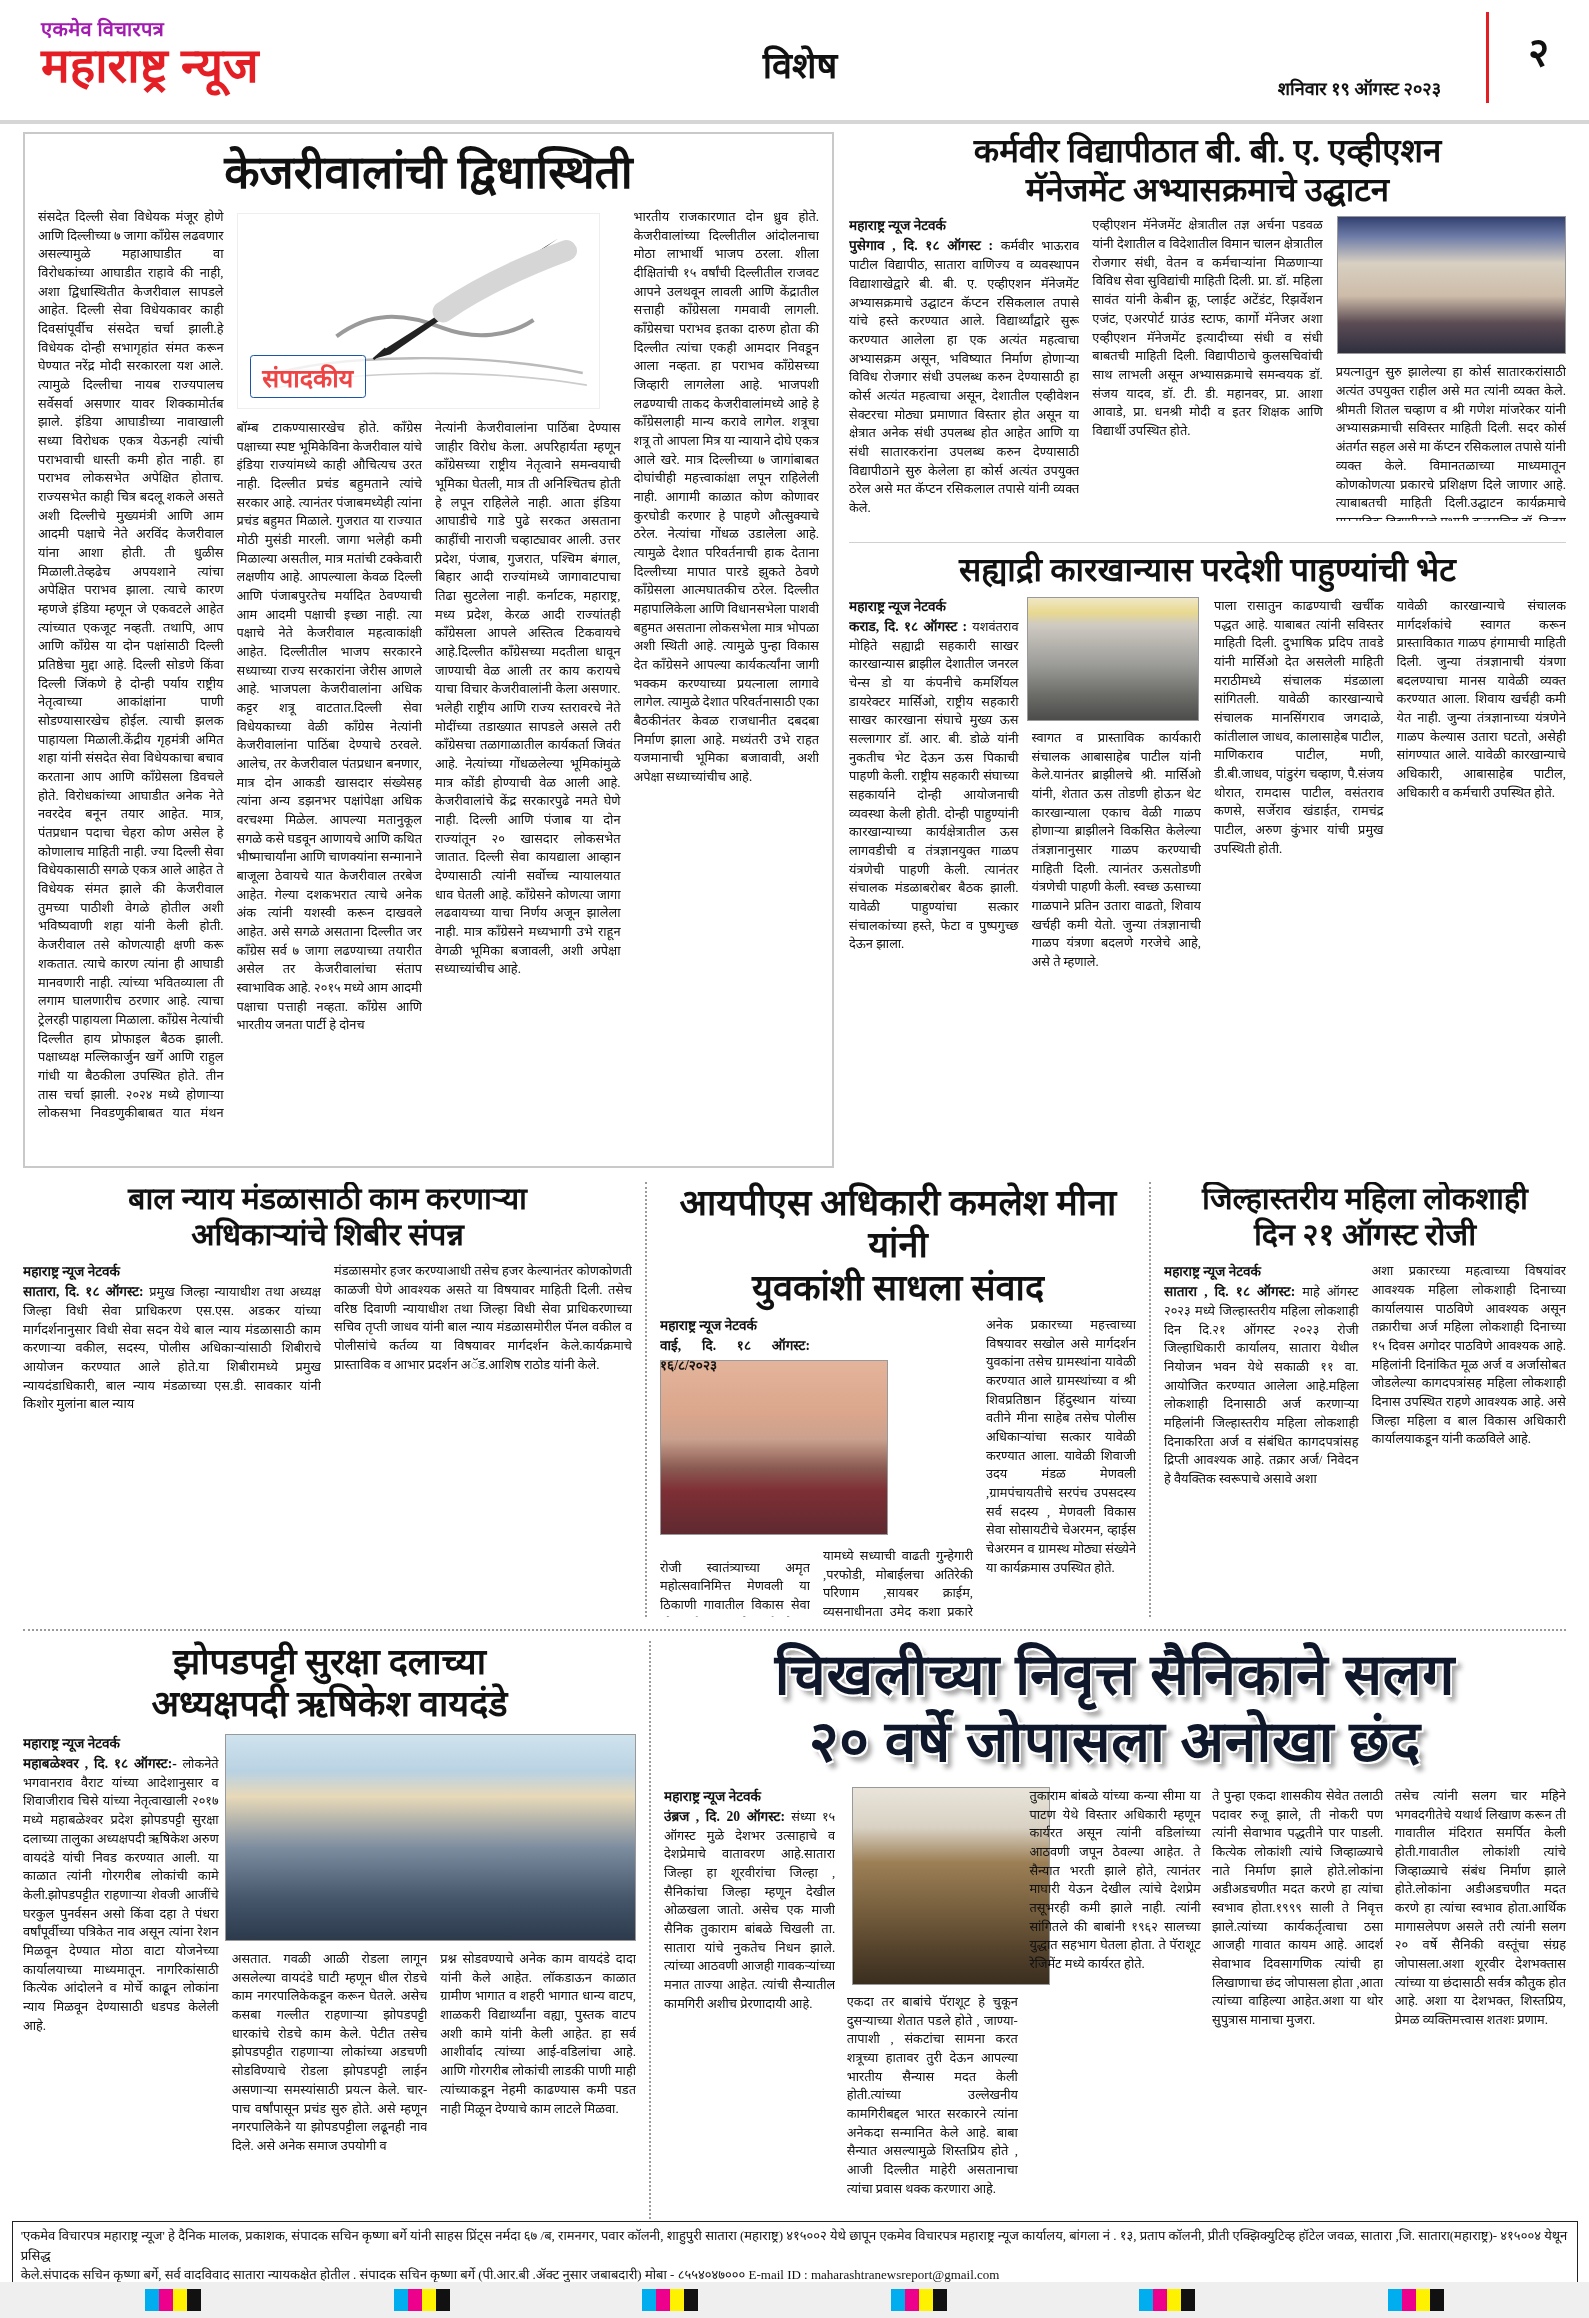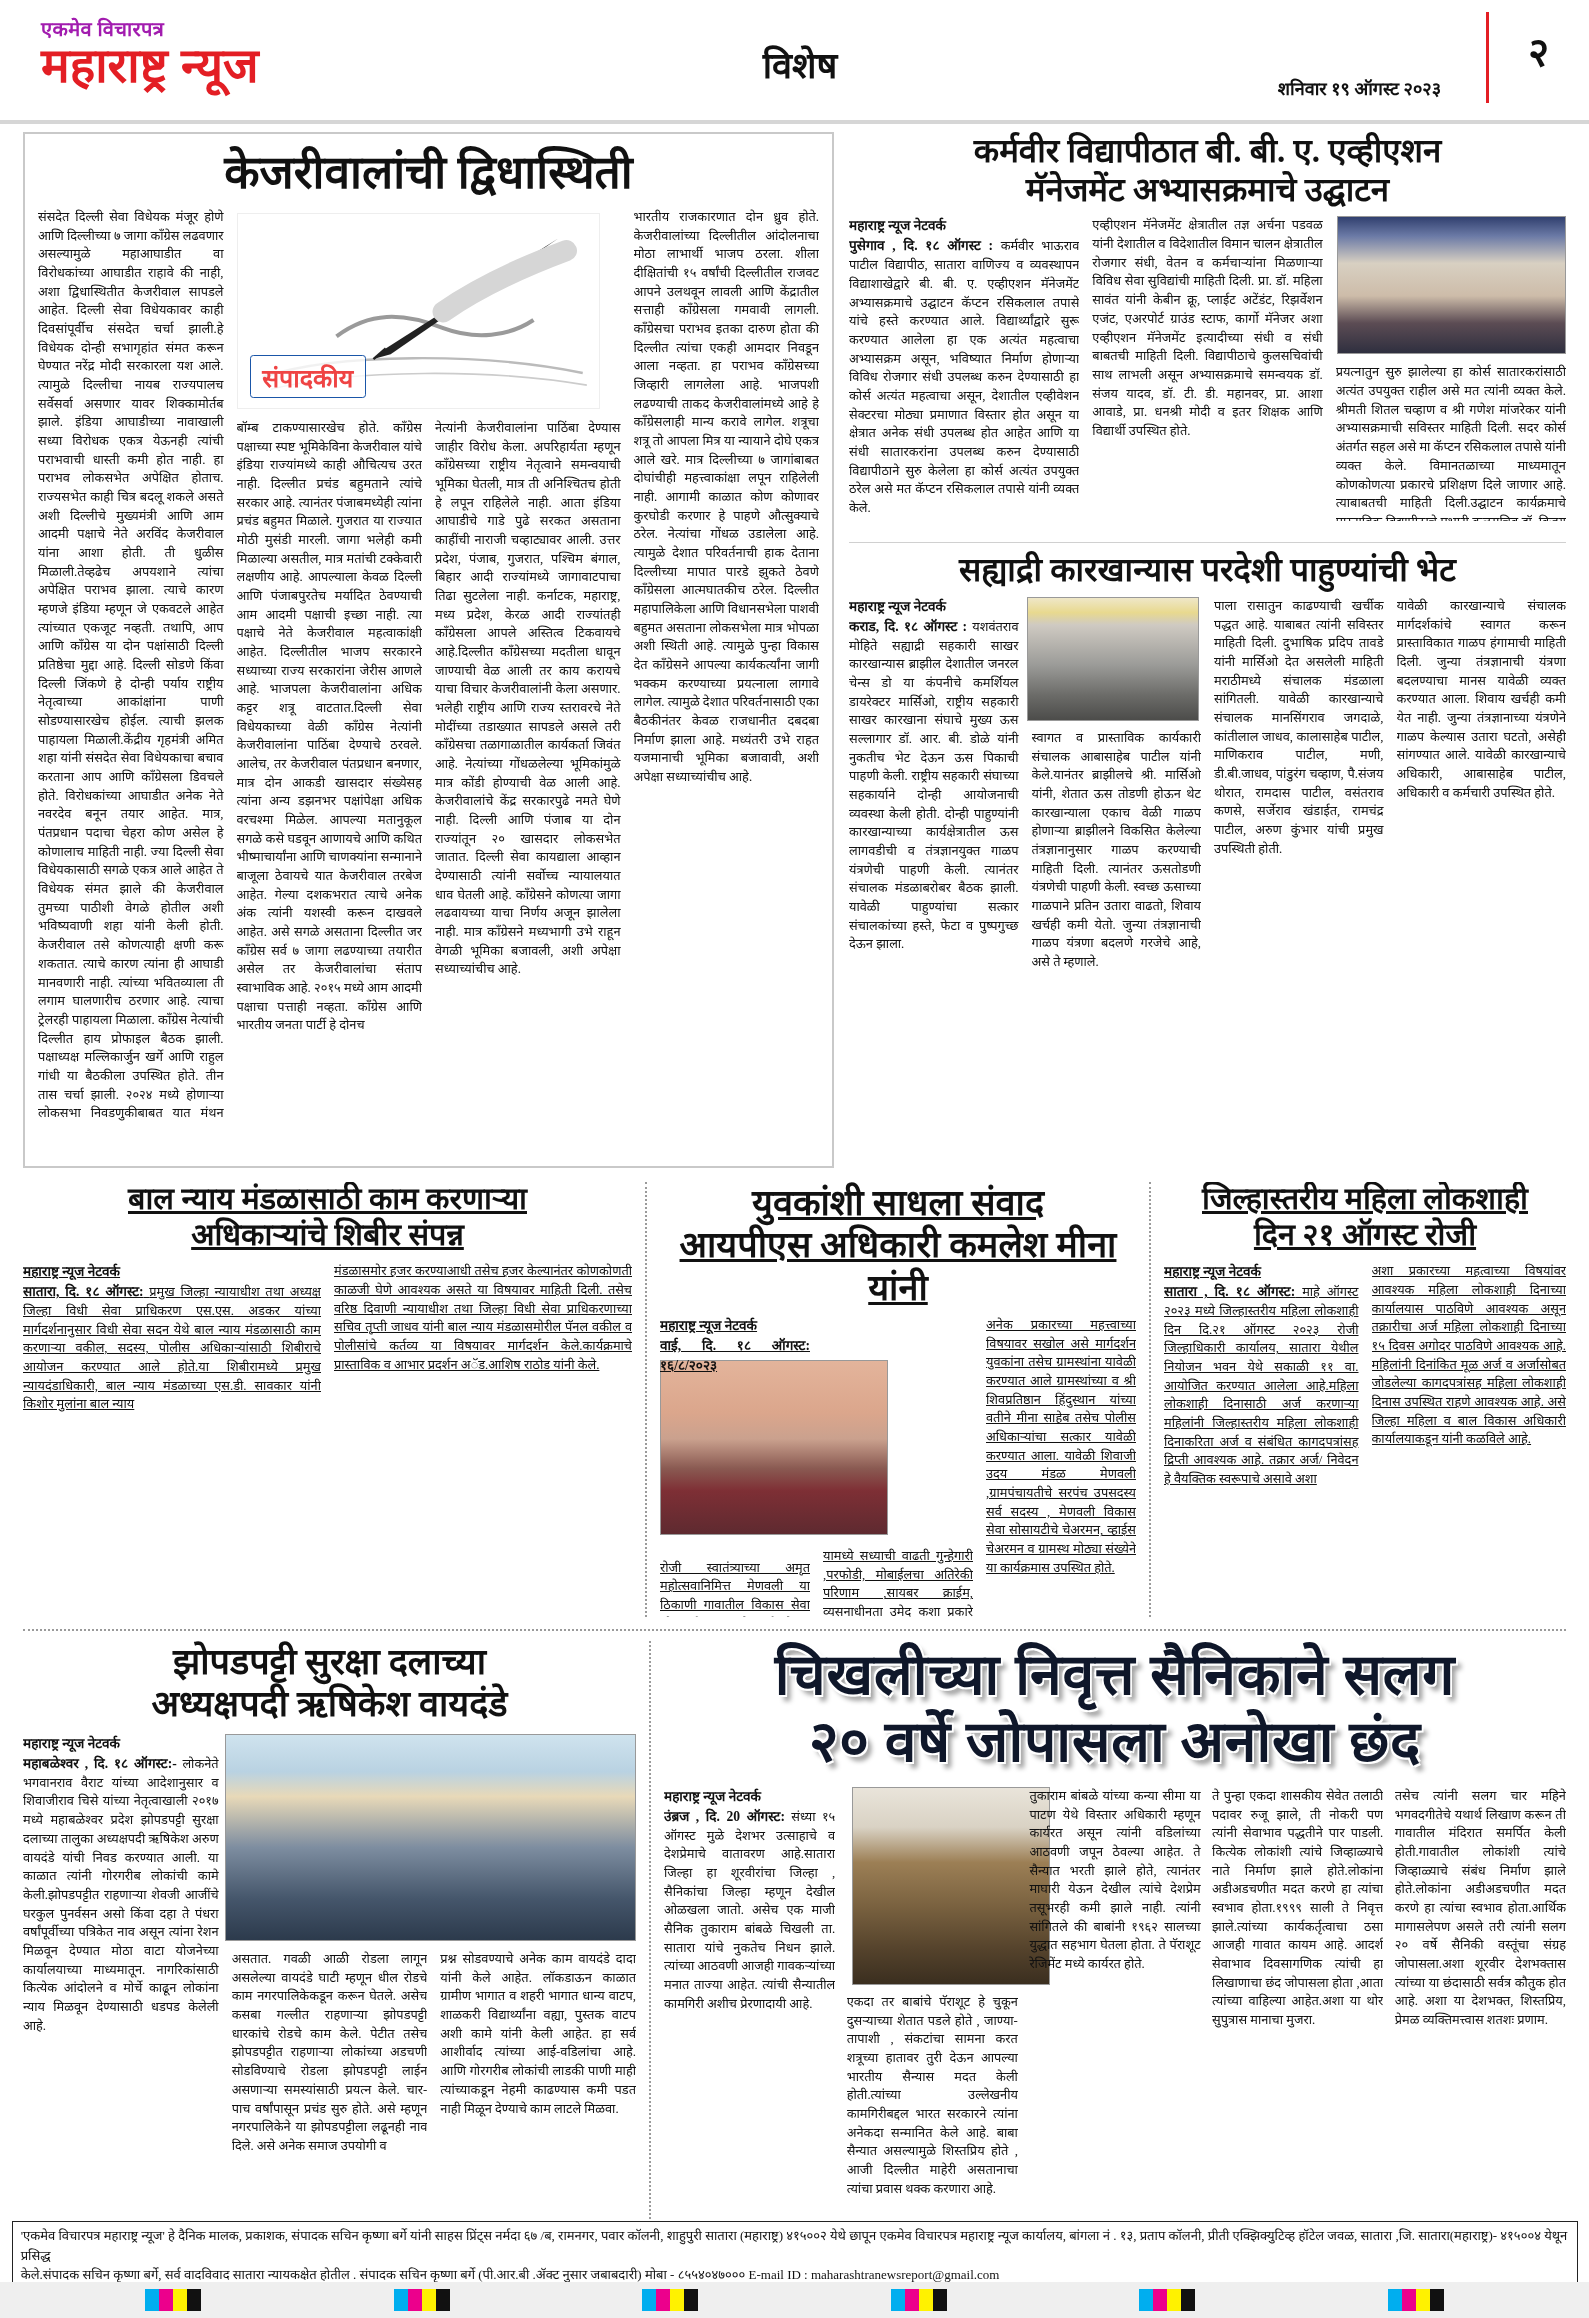--- a/index.html
+++ b/index.html
@@ -65,21 +65,21 @@
   .sahyadri-photo {
     position:absolute; left:24.8%; top:0; width:24%; height:124px;
     background:
       linear-gradient(180deg,#efe7c8 0%,#e8d98f 12%,#cfcac2 22%,#9b9b98 55%,#6b6b68 80%,#4c4c4a 100%);
   }
   .pad-sah { padding-top:132px; }
 
   
   .row2 { position:absolute; left:23px; right:23px; top:1182px; height:435px;
     display:grid; grid-template-columns:622px 506px 1fr; }
-  .row2 > div { overflow:hidden;text-decoration:underline; }
+  .row2 > div { overflow:hidden; }
   .balnyay { padding-right:13px; }
   .balnyay .headline { font-size:30.5px; margin-bottom:8.2px; }
   .balnyay .cols { grid-template-columns:1fr 1fr; height:321px; }
   .ips { border-left:2.5px dotted #9a9a9a; border-right:2.5px dotted #9a9a9a; padding:0 13px; position:relative; }
   .ips .headline { font-size:36px; margin-bottom:6.6px; }
   .ips-body { position:relative; height:323px; }
   .ips-body .cols { grid-template-columns:repeat(3,1fr); height:100%; }
   .ips-photo {
     position:absolute; left:0; top:44px; width:48%; height:175px;
     background:
@@ -224,22 +224,22 @@
           <span class="byline-src">महाराष्ट्र न्यूज नेटवर्क</span><br>
           <span class="byline-date">सातारा, दि. १८ ऑगस्ट:</span>
           <span>प्रमुख जिल्हा न्यायाधीश तथा अध्यक्ष जिल्हा विधी सेवा प्राधिकरण एस.एस. अडकर यांच्या मार्गदर्शनानुसार विधी सेवा सदन येथे बाल न्याय मंडळासाठी काम करणाऱ्या वकील, सदस्य, पोलीस अधिकाऱ्यांसाठी शिबीराचे आयोजन करण्यात आले होते.या शिबीरामध्ये प्रमुख न्यायदंडाधिकारी, बाल न्याय मंडळाच्या एस.डी. सावकार यांनी किशोर मुलांना बाल न्याय</span>
         </div>
         <div class="col">मंडळासमोर हजर करण्याआधी तसेच हजर केल्यानंतर कोणकोणती काळजी घेणे आवश्यक असते या विषयावर माहिती दिली. तसेच वरिष्ठ दिवाणी न्यायाधीश तथा जिल्हा विधी सेवा प्राधिकरणाच्या सचिव तृप्ती जाधव यांनी बाल न्याय मंडळासमोरील पॅनल वकील व पोलीसांचे कर्तव्य या विषयावर मार्गदर्शन केले.कार्यक्रमाचे प्रास्ताविक व आभार प्रदर्शन अॅड.आशिष राठोड यांनी केले.</div>
       </div>
     </div>
 
     <div class="ips">
       <div class="headline">
+        <div>आयपीएस अधिकारी कमलेश मीना यांनी</div>
         <div>युवकांशी साधला संवाद</div>
-        <div>आयपीएस अधिकारी कमलेश मीना यांनी</div>
       </div>
       <div class="ips-body">
         <div class="ips-photo photo"></div>
         <div class="cols">
           <div class="col">
             <span class="byline-src">महाराष्ट्र न्यूज नेटवर्क</span><br>
             <span class="byline-date">वाई, दि. १८ ऑगस्ट: १६/८/२०२३</span>
             <div class="spacer" style="height:183px"></div>
             <span>रोजी स्वातंत्र्याच्या अमृत महोत्सवानिमित्त मेणवली या ठिकाणी गावातील विकास सेवा सोसायटी मेणवली,भोगाव पांडेवाडी, श्री शिवप्रतिष्ठान हिंदुस्थान यांच्या संयुक्त विद्यमाने ग्रामपंचायत कार्यालय मेणवली येथे वाई पोलिस स्टेशनचे कर्तव्यदक्ष पोलीस अधिकारी आयपीएस कमलेश मीना साहेब यांनी युवकांशी संवाद साधला.</span>
           </div>

